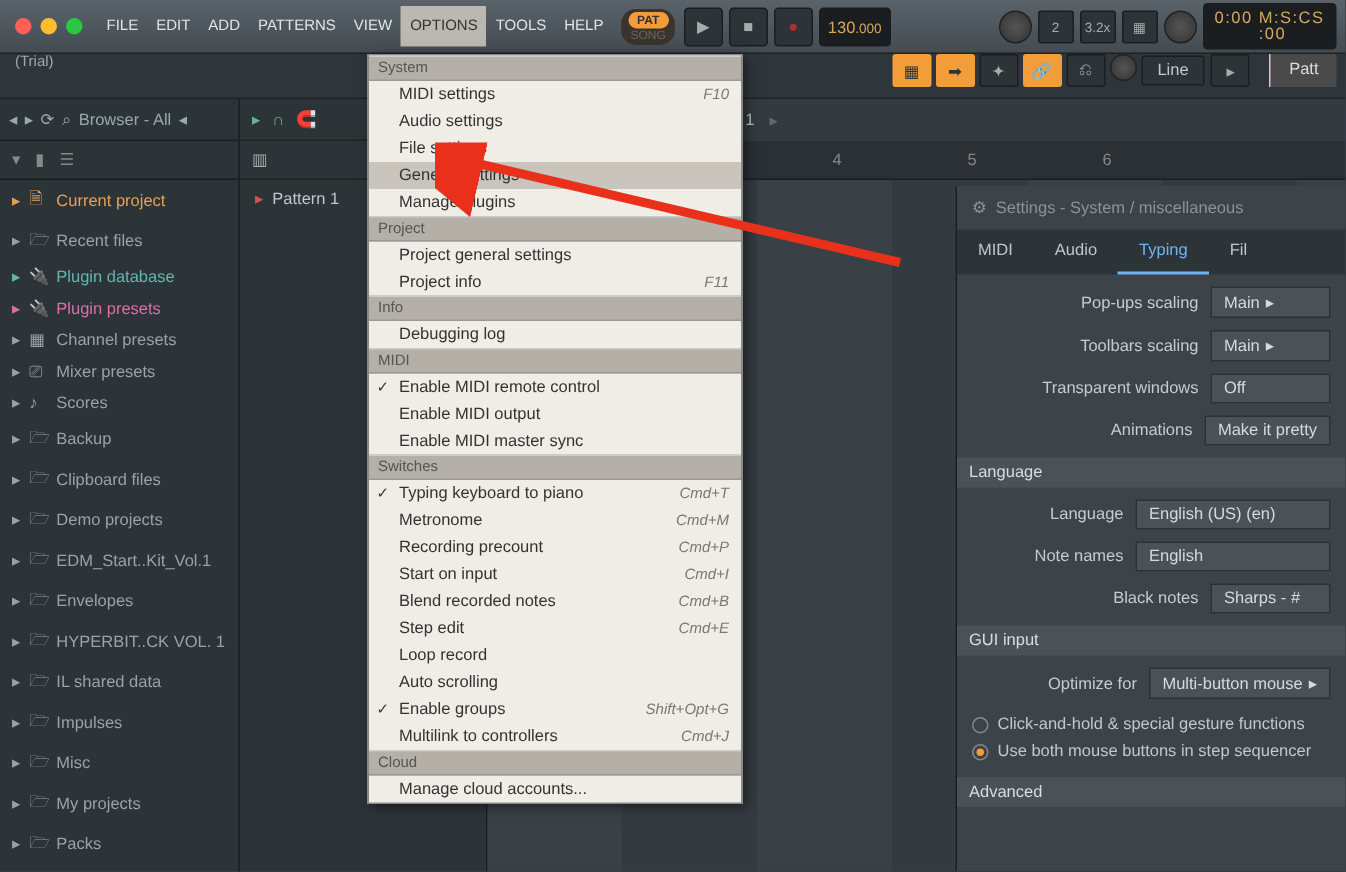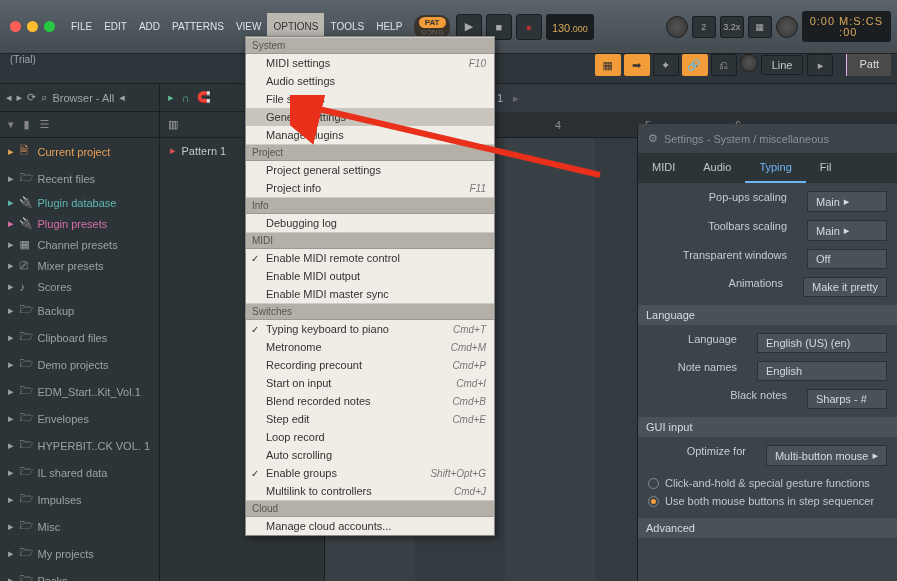--- a/index.html
+++ b/index.html
@@ -1,19 +1,19 @@
 <!DOCTYPE html>
 <html><head>
 <meta charset="utf-8">
 <style>
 * { margin: 0; padding: 0; box-sizing: border-box; font-family: Arial, sans-serif; font-size: 11px; }
 body { background: #3a4348; color: #c0c8cc; width: 897px; height: 581px; overflow: hidden; position: relative; }
 
 
-.top-bar { background: linear-gradient(#5a636a, #444c52); height: 54px; display: flex; align-items: center; border-bottom: 1px solid #222; }
+.top-bar { background: linear-gradient(#5a636a, #444c52); height: 36px; display: flex; align-items: center; border-bottom: 1px solid #222; }
 .traffic { display: flex; gap: 6px; padding: 0 10px; }
 .dot { width: 11px; height: 11px; border-radius: 50%; }
 .dot.red { background: #ff5f57; } .dot.yel { background: #febc2e; } .dot.grn { background: #28c840; }
 .menu-bar { display: flex; }
 .menu-item { padding: 8px 6px; color: #e0e4e6; font-size: 10px; cursor: pointer; }
 .menu-item.active { background: #bbb8b2; color: #333; }
 .pat-toggle { margin-left: 6px; background: #3b342c; border-radius: 10px; padding: 2px 4px; display: flex; flex-direction: column; align-items: center; }
 .pat-lbl { background: #f39c3a; color: #333; font-size: 8px; padding: 1px 6px; border-radius: 6px; font-weight: bold; }
 .song-lbl { color: #666; font-size: 8px; padding: 0 2px; }
 .transport { display: flex; gap: 4px; margin-left: 6px; }
@@ -73,21 +73,21 @@
 .dd-item .chk { position:absolute; left:5px; color:#333; font-size:10px;}
 .dd-item .short { margin-left:auto; color:#777; font-style:italic; font-size:10px;}
 
 
 .settings { position:absolute; right:0; top:124px; width:260px; bottom:0; background:#3c444a; border-left:1px solid #1a1e20; overflow:hidden;}
 .s-title { display:flex; align-items:center; gap:6px; padding:8px 10px; color:#8a929a; font-size:12px; background:#3c444a;}
 .s-tabs { display:flex; background:#2d3438;}
 .s-tab { padding:8px 14px; color:#c0c8cc;}
 .s-tab.active { color:#6fb4f5; border-bottom:2px solid #6fb4f5;}
 .s-body { padding:8px 10px 0 10px; }
-.s-row { display:flex; margin-bottom:8px; font-size:11px;gap:12px;}
+.s-row { display:flex; align-items:center; margin-bottom:8px; font-size:11px;}
 .s-row .lab { flex:1; text-align:right; padding-right:8px; color:#c5ccd0;}
 .s-val { background:#4a5258; border:1px solid #2a3034; padding:3px 8px; min-width:80px; color:#d5dade; display:flex; align-items:center; gap:4px;}
 .s-sect { background:#4a5258; padding:4px 8px; color:#d8dde1; margin:8px -10px 8px -10px;}
 .radio-row { display:flex; align-items:center; gap:6px; padding:3px 0; font-size:10px;}
 .radio { width:11px; height:11px; border-radius:50%; border:1px solid #888; display:inline-flex; align-items:center; justify-content:center;}
 .radio.on::after { content:''; width:5px; height:5px; border-radius:50%; background:#f39c3a;}
 
 
 .arrow { position:absolute; left:290px; top:95px; z-index:200; pointer-events:none;}
 </style>

